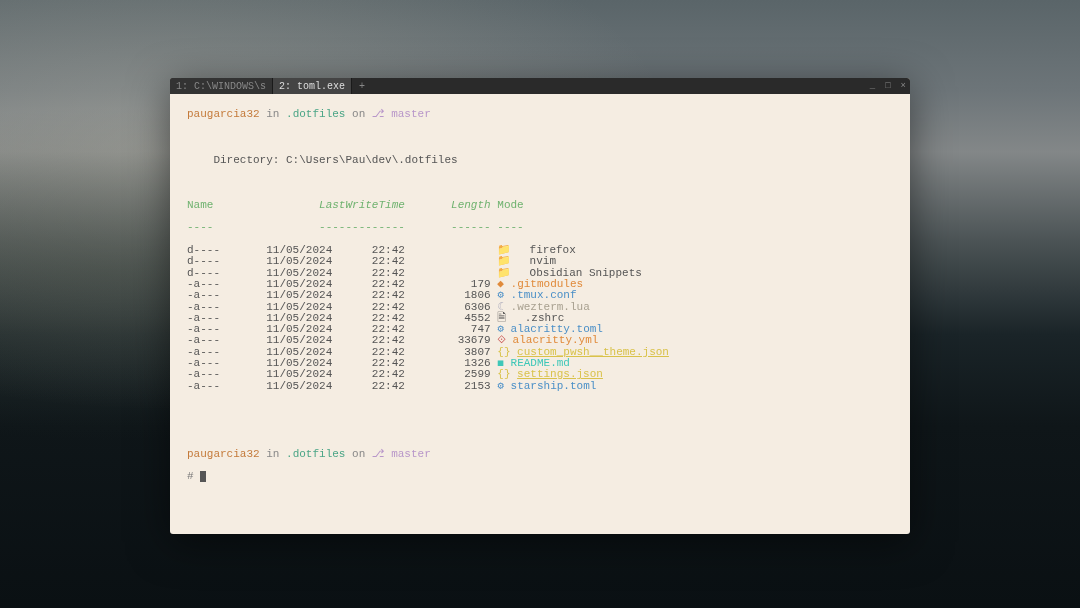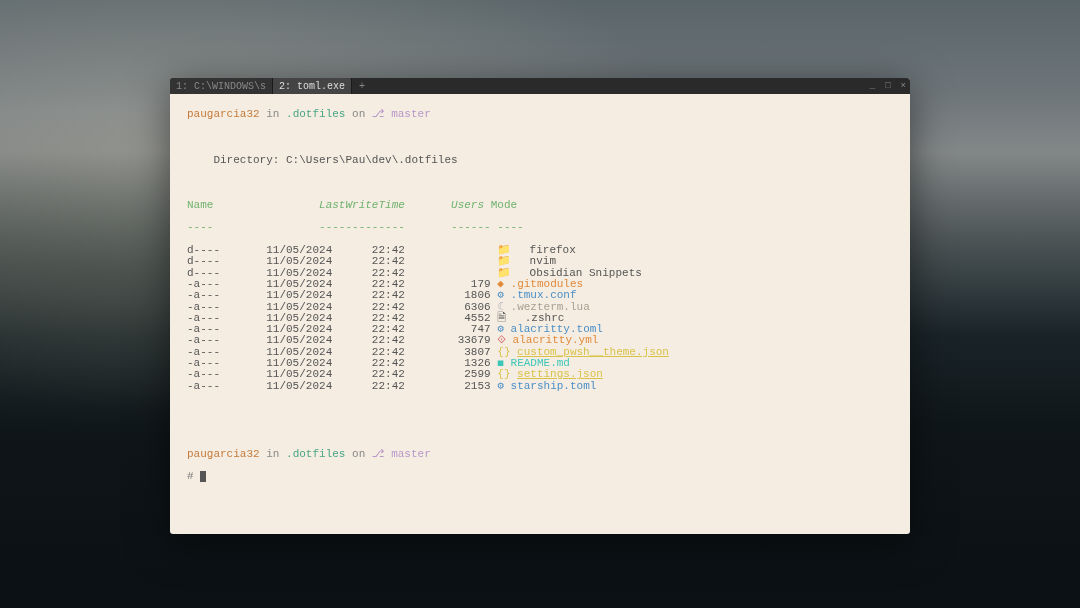--- a/index.html
+++ b/index.html
@@ -121,21 +121,21 @@
       <span>□</span>
       <span>×</span>
     </div>
   </div>
 
   <div class="terminal-body">
 <div class="line"><span class="c-user">paugarcia32</span><span class="c-in"> in </span><span class="c-dir">.dotfiles</span><span class="c-on"> on </span><span class="c-branchsym">⎇ </span><span class="c-branch">master</span></div>
 <div class="line"> </div>
 <div class="line c-text">    Directory: C:\Users\Pau\dev\.dotfiles</div>
 <div class="line"> </div>
-<div class="line" id="hdr"><span class="c-headn">Name         </span><span class="c-head">       LastWriteTime</span><span class="c-head">       Users</span> <span class="c-headn">Mode</span></div>
+<div class="line" id="hdr"><span class="c-headn">Name         </span><span class="c-head">       LastWriteTime</span><span class="c-head">       Length</span> <span class="c-headn">Mode</span></div>
 <div class="line" id="hdr-u"><span class="c-headn">----         </span><span class="c-headn">       -------------</span><span class="c-headn">       ------</span> <span class="c-headn">----</span></div>
 <div id="rows"><div class="line"><span class="c-mode">d----     </span><span class="c-date">  11/05/2024</span><span class="c-date">      22:42</span><span class="c-len">             </span> <span class="c-folder-ic">📁</span> <span class="c-name">firefox</span></div><div class="line"><span class="c-mode">d----     </span><span class="c-date">  11/05/2024</span><span class="c-date">      22:42</span><span class="c-len">             </span> <span class="c-folder-ic">📁</span> <span class="c-name">nvim</span></div><div class="line"><span class="c-mode">d----     </span><span class="c-date">  11/05/2024</span><span class="c-date">      22:42</span><span class="c-len">             </span> <span class="c-folder-ic">📁</span> <span class="c-name">Obsidian Snippets</span></div><div class="line"><span class="c-mode">-a---     </span><span class="c-date">  11/05/2024</span><span class="c-date">      22:42</span><span class="c-len">          179</span> <span class="c-git-ic">◆</span> <span class="f-orange">.gitmodules</span></div><div class="line"><span class="c-mode">-a---     </span><span class="c-date">  11/05/2024</span><span class="c-date">      22:42</span><span class="c-len">         1806</span> <span class="c-gear-ic">⚙</span> <span class="f-blue">.tmux.conf</span></div><div class="line"><span class="c-mode">-a---     </span><span class="c-date">  11/05/2024</span><span class="c-date">      22:42</span><span class="c-len">         6306</span> <span class="c-lua-ic">☾</span> <span class="f-gray">.wezterm.lua</span></div><div class="line"><span class="c-mode">-a---     </span><span class="c-date">  11/05/2024</span><span class="c-date">      22:42</span><span class="c-len">         4552</span> <span class="c-file-ic">🗎</span> <span class="c-name">.zshrc</span></div><div class="line"><span class="c-mode">-a---     </span><span class="c-date">  11/05/2024</span><span class="c-date">      22:42</span><span class="c-len">          747</span> <span class="c-gear-ic">⚙</span> <span class="f-blue">alacritty.toml</span></div><div class="line"><span class="c-mode">-a---     </span><span class="c-date">  11/05/2024</span><span class="c-date">      22:42</span><span class="c-len">        33679</span> <span class="c-yml-ic">⟐</span> <span class="f-orange">alacritty.yml</span></div><div class="line"><span class="c-mode">-a---     </span><span class="c-date">  11/05/2024</span><span class="c-date">      22:42</span><span class="c-len">         3807</span> <span class="c-json-ic">{}</span> <span class="f-yellow">custom_pwsh__theme.json</span></div><div class="line"><span class="c-mode">-a---     </span><span class="c-date">  11/05/2024</span><span class="c-date">      22:42</span><span class="c-len">         1326</span> <span class="c-md-ic">◼</span> <span class="f-teal">README.md</span></div><div class="line"><span class="c-mode">-a---     </span><span class="c-date">  11/05/2024</span><span class="c-date">      22:42</span><span class="c-len">         2599</span> <span class="c-json-ic">{}</span> <span class="f-yellow">settings.json</span></div><div class="line"><span class="c-mode">-a---     </span><span class="c-date">  11/05/2024</span><span class="c-date">      22:42</span><span class="c-len">         2153</span> <span class="c-gear-ic">⚙</span> <span class="f-blue">starship.toml</span></div></div>
 <div class="line"> </div>
 <div class="line"> </div>
 <div class="line"><span class="c-user">paugarcia32</span><span class="c-in"> in </span><span class="c-dir">.dotfiles</span><span class="c-on"> on </span><span class="c-branchsym">⎇ </span><span class="c-branch">master</span></div>
 <div class="line"><span class="c-hash"># </span><span class="cursor"></span></div>
   </div>
 </div>
 
 </body></html>

